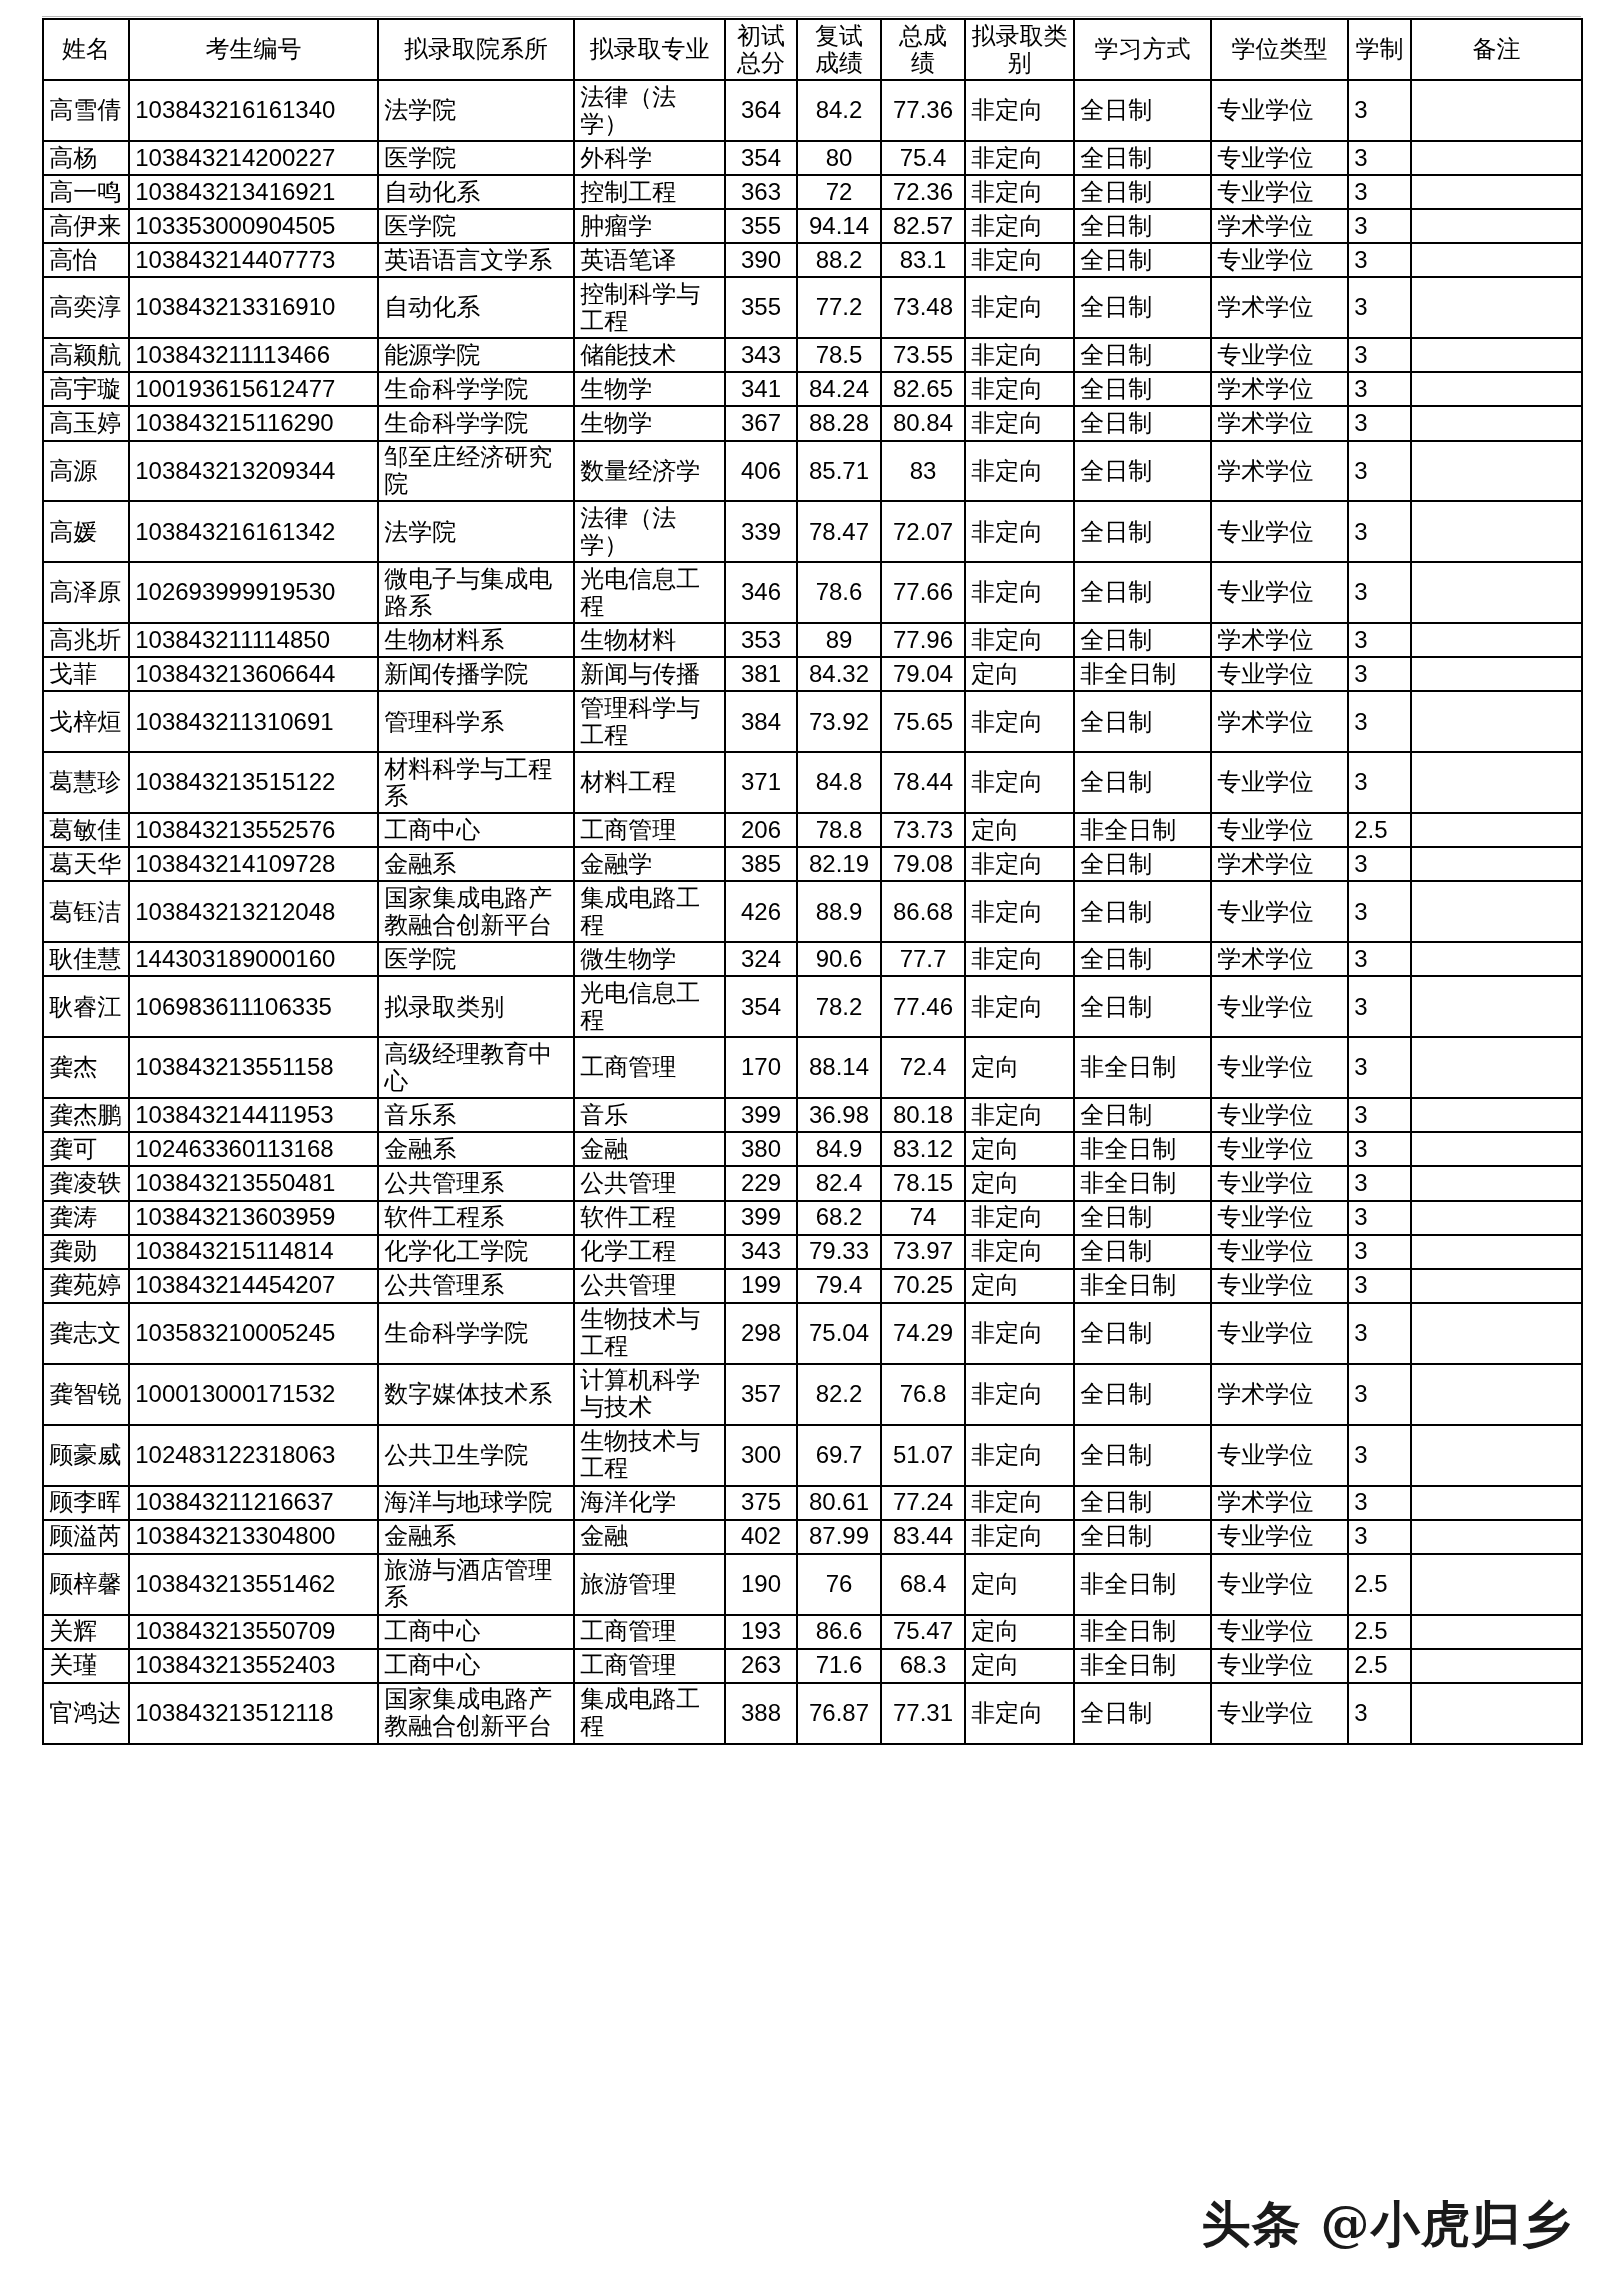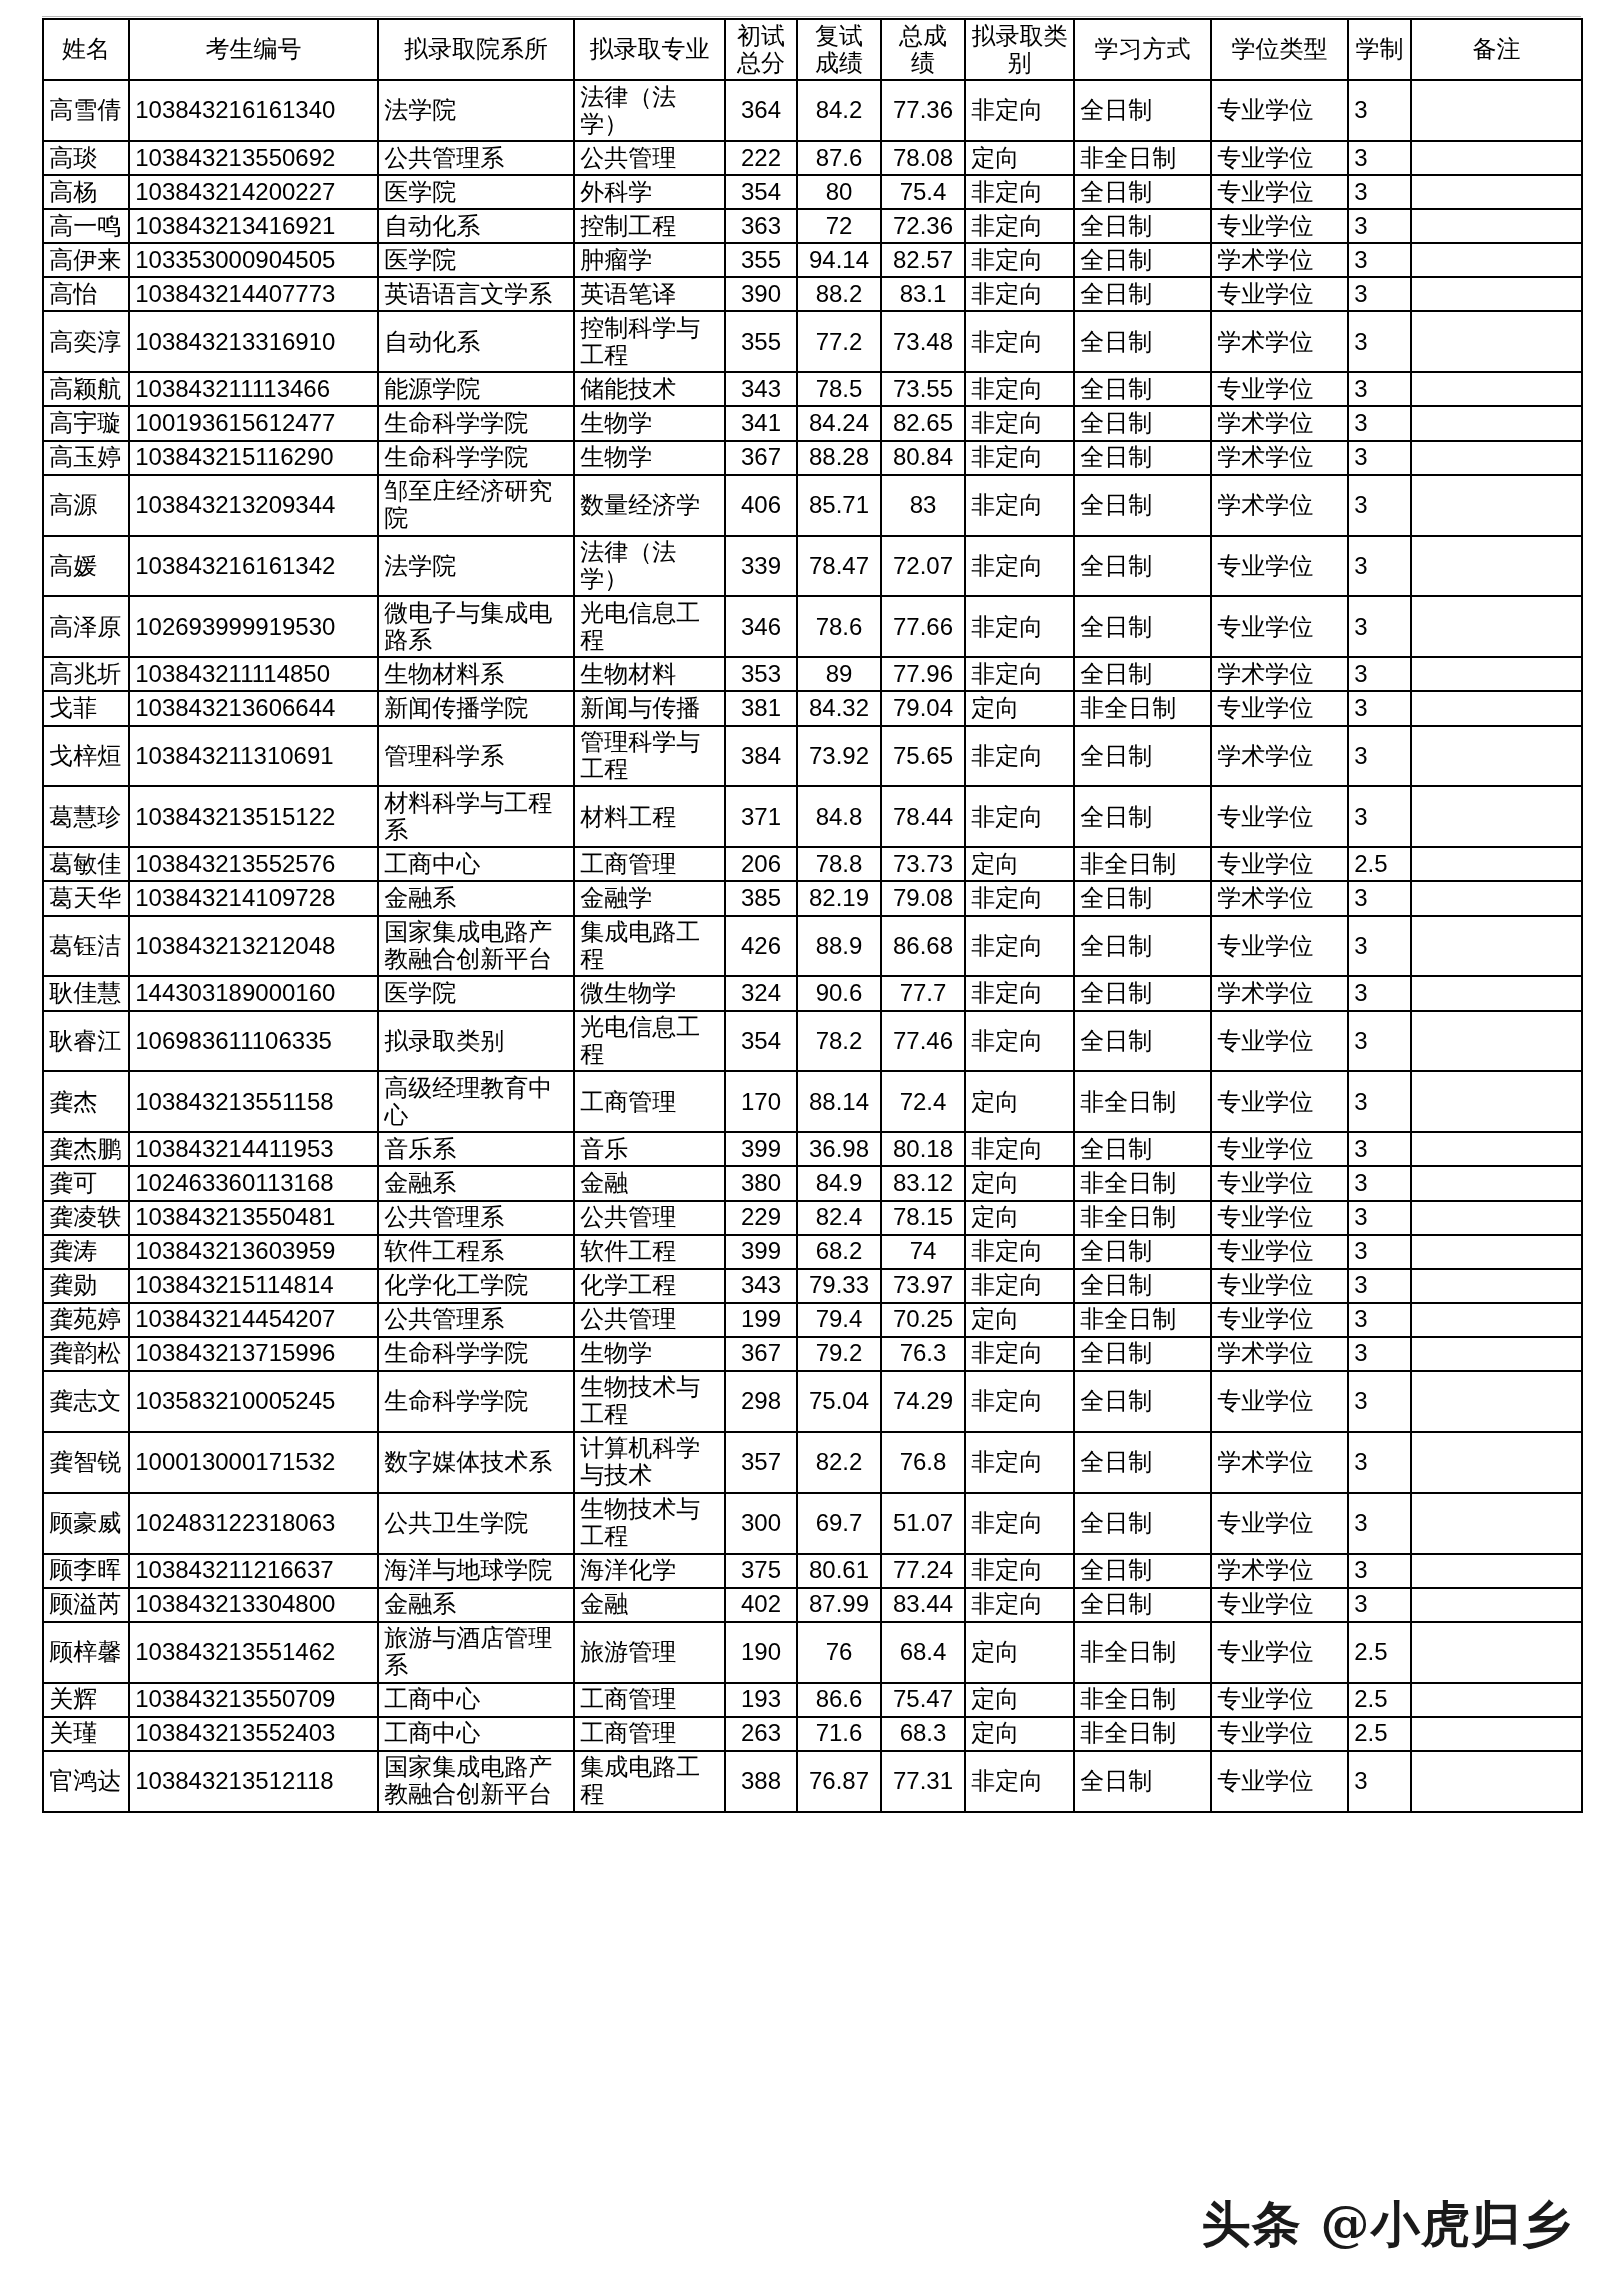--- a/index.html
+++ b/index.html
@@ -139,34 +139,20 @@
             <td class="num">364</td>
             <td class="num">84.2</td>
             <td class="num">77.36</td>
             <td>非定向</td>
             <td>全日制</td>
             <td>专业学位</td>
             <td>3</td>
             <td></td>
           </tr>
           <tr>
-            <td>高琰</td>
-            <td>103843213550692</td>
-            <td>公共管理系</td>
-            <td>公共管理</td>
-            <td class="num">222</td>
-            <td class="num">87.6</td>
-            <td class="num">78.08</td>
-            <td>定向</td>
-            <td>非全日制</td>
-            <td>专业学位</td>
-            <td>3</td>
-            <td></td>
-          </tr>
-          <tr>
             <td>高杨</td>
             <td>103843214200227</td>
             <td>医学院</td>
             <td>外科学</td>
             <td class="num">354</td>
             <td class="num">80</td>
             <td class="num">75.4</td>
             <td>非定向</td>
             <td>全日制</td>
             <td>专业学位</td>
@@ -531,34 +517,20 @@
             <td class="num">199</td>
             <td class="num">79.4</td>
             <td class="num">70.25</td>
             <td>定向</td>
             <td>非全日制</td>
             <td>专业学位</td>
             <td>3</td>
             <td></td>
           </tr>
           <tr>
-            <td>龚韵松</td>
-            <td>103843213715996</td>
-            <td>生命科学学院</td>
-            <td>生物学</td>
-            <td class="num">367</td>
-            <td class="num">79.2</td>
-            <td class="num">76.3</td>
-            <td>非定向</td>
-            <td>全日制</td>
-            <td>学术学位</td>
-            <td>3</td>
-            <td></td>
-          </tr>
-          <tr>
             <td>龚志文</td>
             <td>103583210005245</td>
             <td>生命科学学院</td>
             <td>生物技术与工程</td>
             <td class="num">298</td>
             <td class="num">75.04</td>
             <td class="num">74.29</td>
             <td>非定向</td>
             <td>全日制</td>
             <td>专业学位</td>

